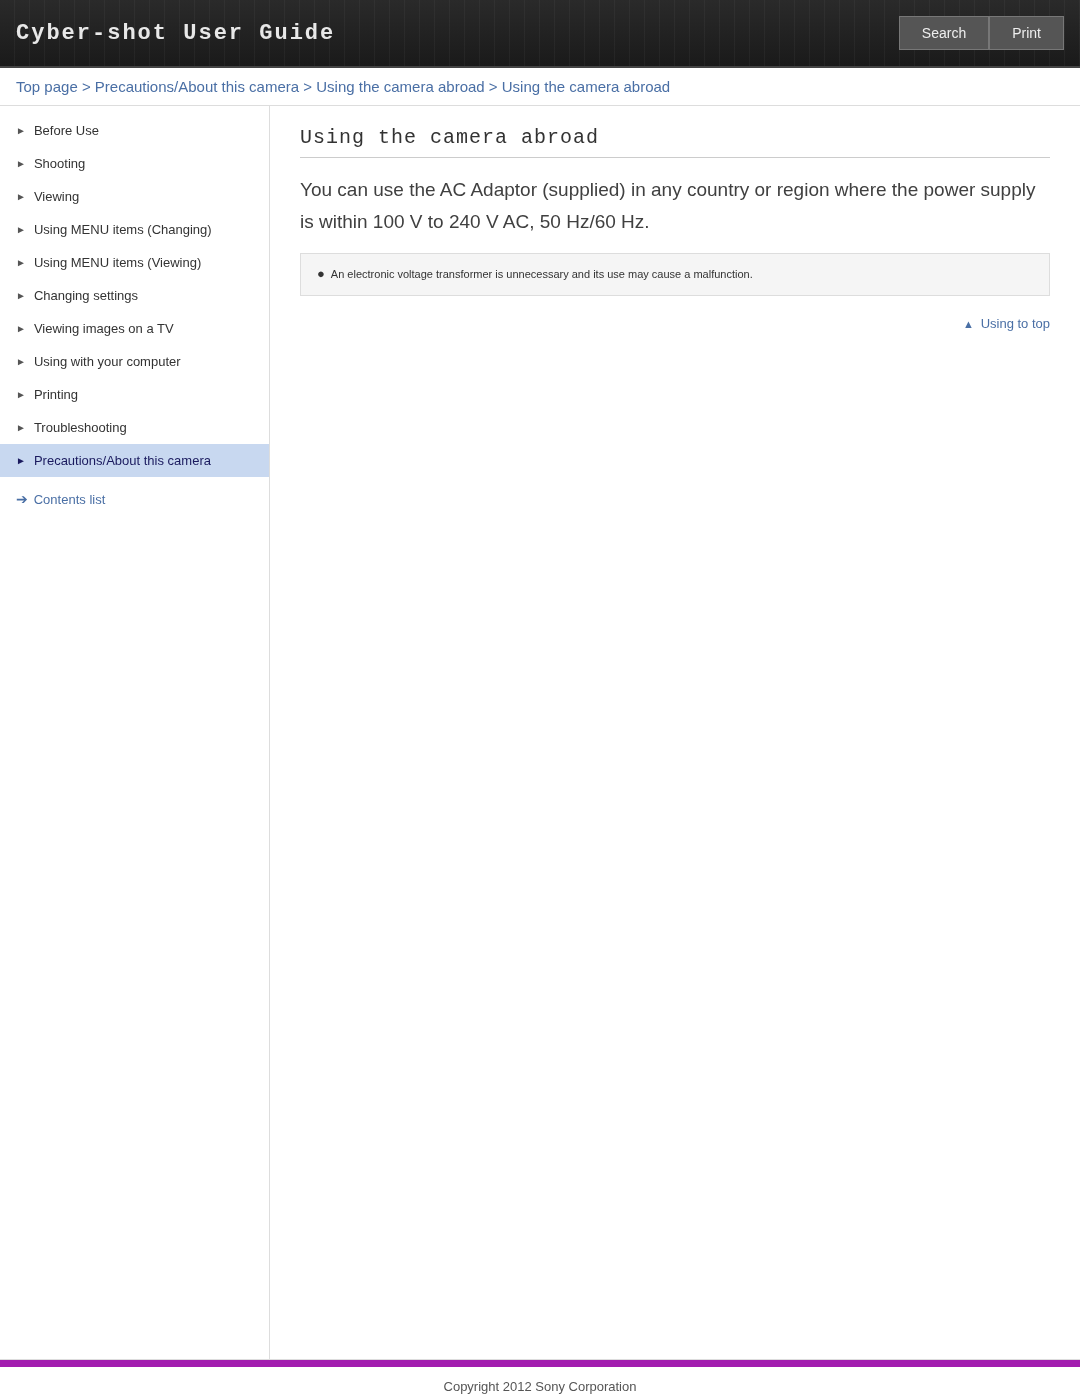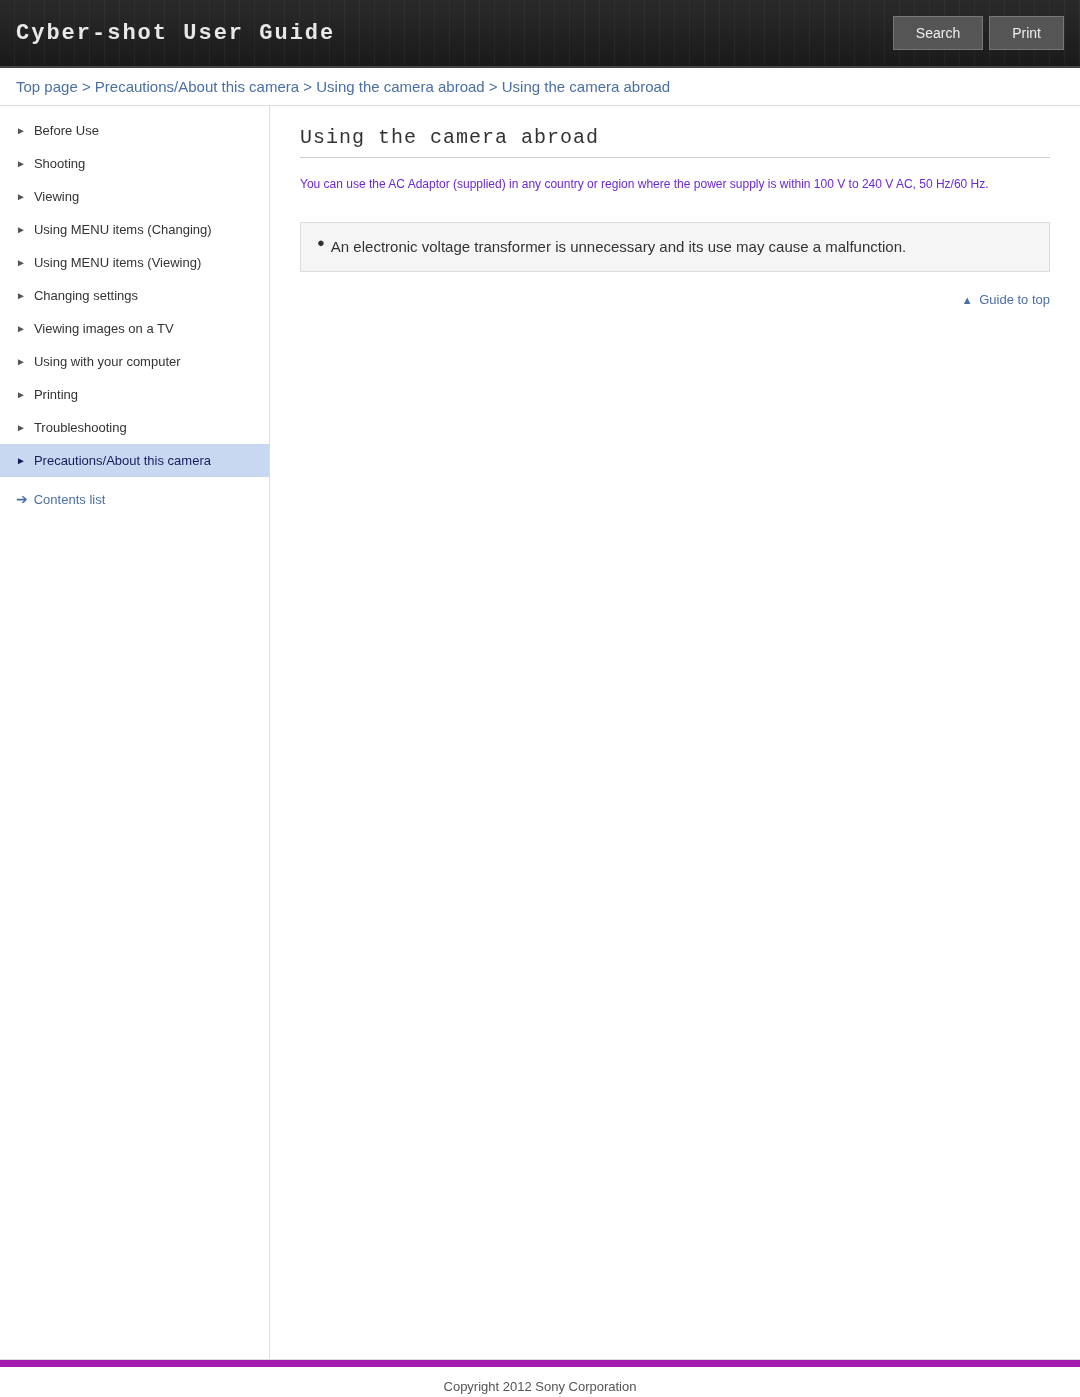--- a/index.html
+++ b/index.html
@@ -38,21 +38,21 @@
     .header-title {
       font-family: 'Courier New', monospace;
       font-size: 22px;
       color: #e8e8e8;
       letter-spacing: 2px;
       font-weight: bold;
       z-index: 1;
     }
     .header-buttons {
       display: flex;
-      gap: 6px;
+      gap: 0;
       z-index: 1;
     }
     .header-btn {
       background: #555;
       color: #eee;
       border: 1px solid #777;
       padding: 8px 22px;
       font-size: 14px;
       cursor: pointer;
       font-family: Arial, sans-serif;
@@ -130,39 +130,39 @@
       font-size: 20px;
       font-weight: normal;
       color: #333;
       letter-spacing: 1px;
       margin-bottom: 16px;
       padding-bottom: 8px;
       border-bottom: 1px solid #ccc;
       font-family: 'Courier New', monospace;
     }
     .content-text {
-      font-size: 12px;
+      font-size: 19px;
       line-height: 1.7;
-      color: #6d28d9;
-      margin-bottom: 28px;
+      color: #404040;
+      margin-bottom: 14px;
     }
     .note-box {
       background: #f5f5f5;
       border: 1px solid #ddd;
       padding: 12px 16px;
       margin-bottom: 20px;
     }
     .note-title {
       color: #cc4400;
       font-weight: bold;
       font-size: 13px;
       margin-bottom: 8px;
     }
     .note-text {
-      font-size: 15px;
+      font-size: 11px;
       color: #333;
       line-height: 1.6;
     }
     .note-bullet {
       display: flex;
       align-items: flex-start;
       gap: 6px;
     }
     .back-to-top {
       text-align: right;
@@ -274,21 +274,21 @@
     <div class="note-box">
       <div class="note-bullet">
         <span>●</span>
         <span class="note-text">An electronic voltage transformer is unnecessary and its use may cause a malfunction.</span>
       </div>
     </div>
 
     <div class="back-to-top">
       <a href="#">
         <span class="triangle-up">▲</span>
-        <span>Guide to top</span>
+        <span>Using to top</span>
       </a>
     </div>
   </div>
 </div>
 
 <div style="border-top:1px solid #ddd; margin-top: auto;"></div>
 <div class="footer">
   <span>Copyright 2012 Sony Corporation</span>
 </div>
 

